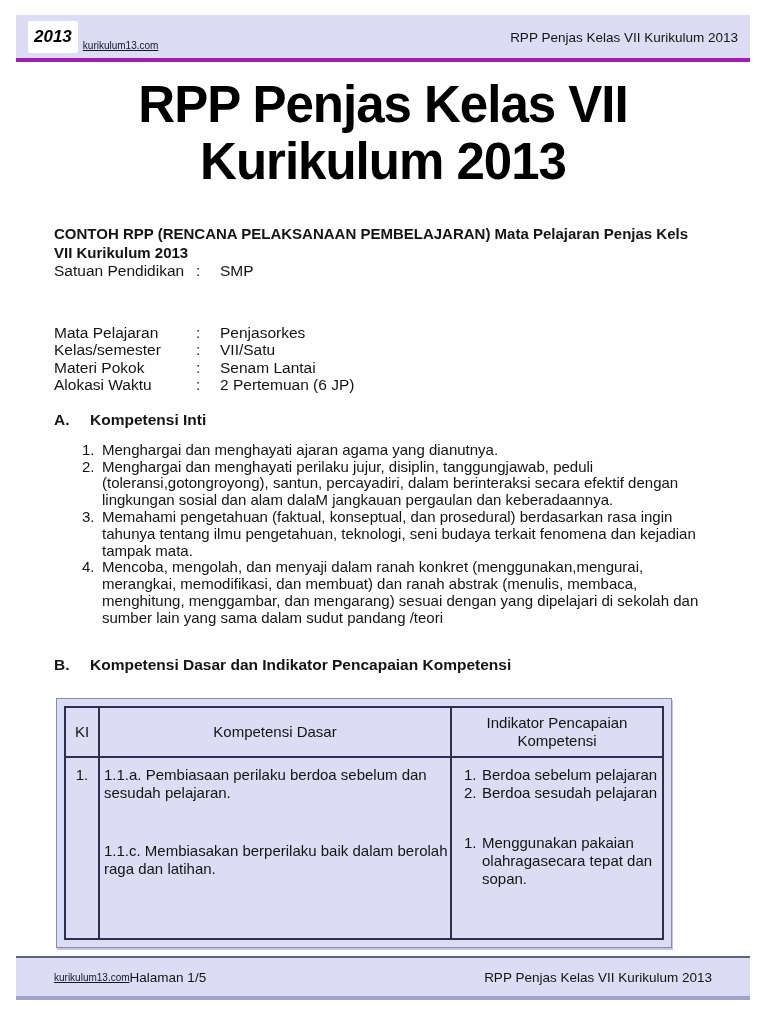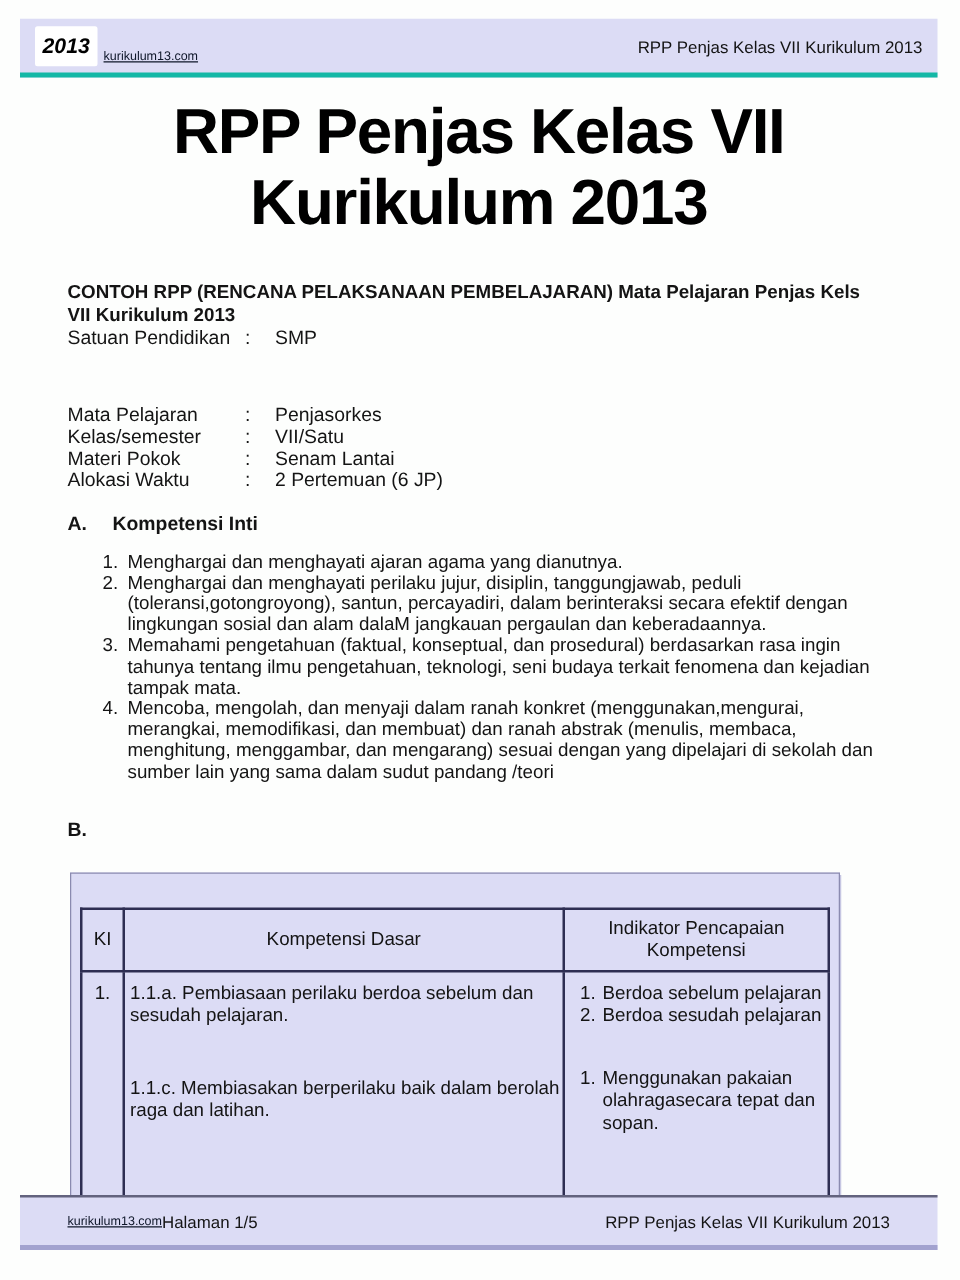--- a/index.html
+++ b/index.html
@@ -10,21 +10,21 @@
     color:#141414;
     position:relative;
     overflow:hidden;
   }
   .bar {
     position:absolute; left:16px; width:734px;
     background:#dcdcf5;
   }
   .header-bar {
     top:15px; height:47px;
-    border-bottom:4px solid #14b8a6;
+    border-bottom:4px solid #a21caf;
     display:flex; align-items:flex-end;
     padding:0 12px;
   }
   .logo-box {
     background:#ffffff; color:#000;
     font-weight:bold; font-style:italic;
     font-size:17px; line-height:1;
     padding:7px 6px 8px 6px;
     margin-bottom:5px;
     border-radius:2px;
@@ -63,21 +63,21 @@
   .ki-item .txt { width:610px; }
 
   .table-frame {
     margin-top:24px; margin-left:2px;
     width:616px;
     background:#dcdcf5;
     border:1px solid #8b8bb0;
     box-shadow:1px 2px 0 #c6c6e2;
     padding:7px;
   }
-  table.kd { border-collapse:collapse; width:100%; background:#dcdcf5;margin-top:20px; }
+  table.kd { border-collapse:collapse; width:100%; background:#dcdcf5; }
   table.kd td {
     border:2px solid #2e2e52;
     font-size:15px; vertical-align:top;
   }
   tr.thead td {
     text-align:center; vertical-align:middle;
     height:50px; line-height:18px; font-weight:normal;
   }
   .col-ki { width:34px; }
   .col-kd { width:352px; }
@@ -164,20 +164,21 @@
       <span class="txt">Memahami pengetahuan (faktual, konseptual, dan prosedural) berdasarkan rasa ingin tahunya tentang ilmu pengetahuan, teknologi, seni budaya terkait fenomena dan kejadian tampak mata.</span>
     </div>
     <div class="ki-item">
       <span class="num">4.</span>
       <span class="txt">Mencoba, mengolah, dan menyaji dalam ranah konkret (menggunakan,mengurai, merangkai, memodifikasi, dan membuat) dan ranah abstrak (menulis, membaca, menghitung, menggambar, dan mengarang) sesuai dengan yang dipelajari di sekolah dan sumber lain yang sama dalam sudut pandang /teori</span>
     </div>
   </div>
 
   <div class="section-heading sec-b">
     <span class="sec-num">B.</span>
+    <span>Kompetensi Dasar dan Indikator Pencapaian Kompetensi</span>
   </div>
 
   <div class="table-frame">
     <table class="kd">
       <tbody>
           <tr class="thead">
         <td class="col-ki">KI</td>
         <td class="col-kd">Kompetensi Dasar</td>
         <td>Indikator Pencapaian Kompetensi</td>
       </tr>

